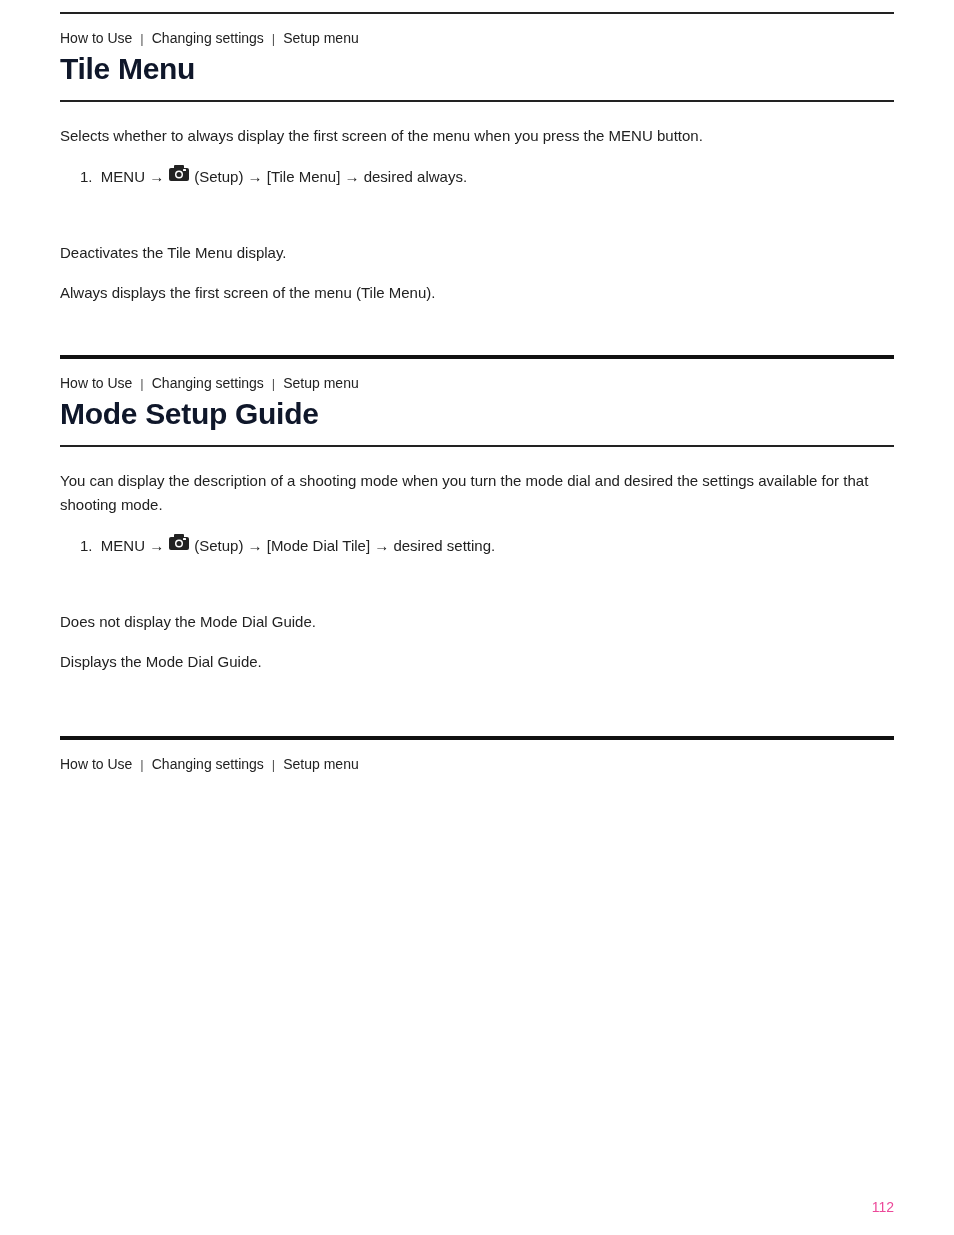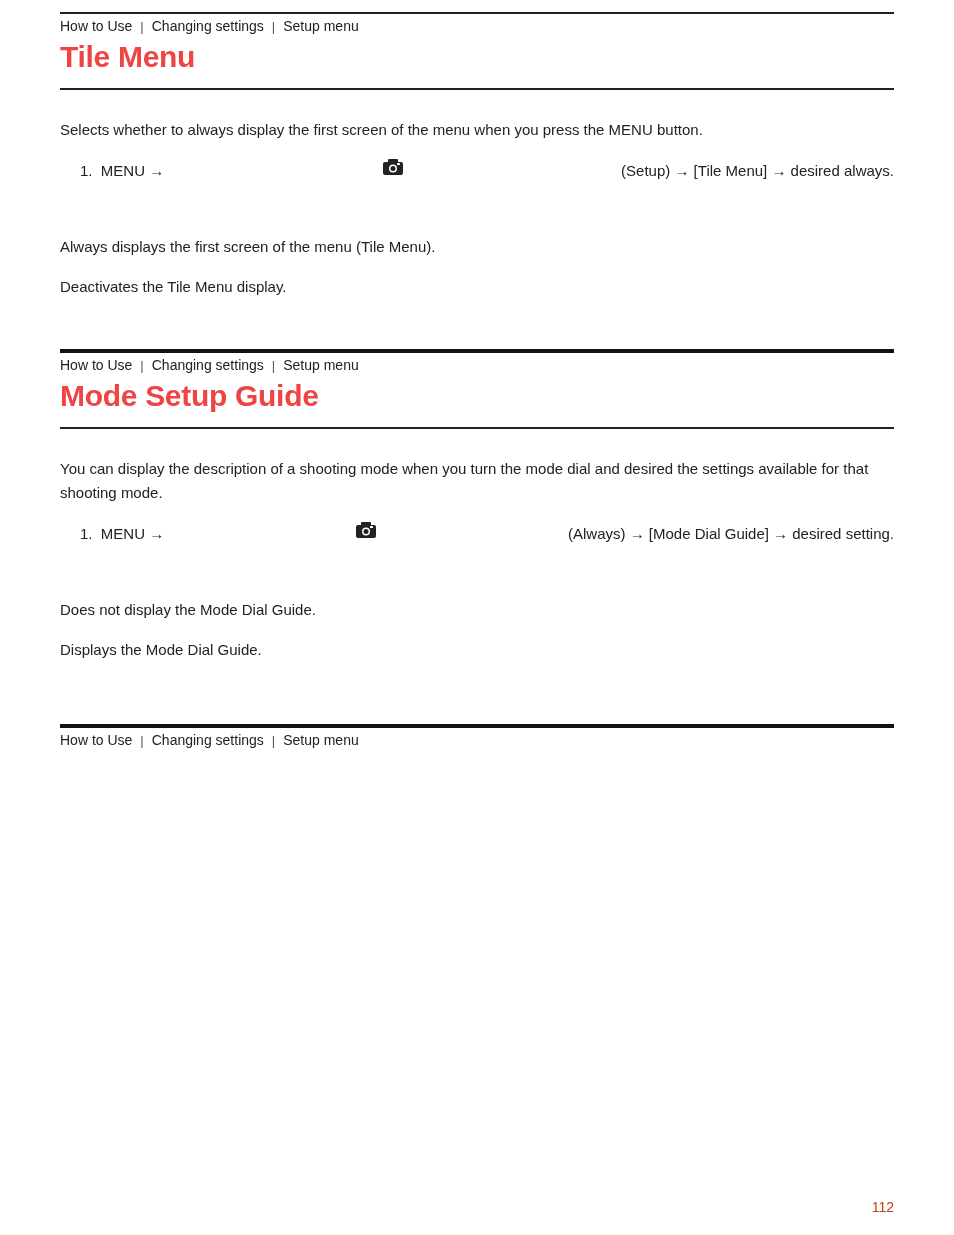--- a/index.html
+++ b/index.html
@@ -37,42 +37,42 @@
 
     .bottom-border {
       border-top: 2px solid #222222;
       margin: 0 60px;
     }
 
     .breadcrumb {
       display: flex;
       align-items: center;
       gap: 0;
-      padding-top: 4px;
+      padding-top: 16px;
       padding-bottom: 6px;
       font-size: 14px;
       color: #222222;
     }
 
     .breadcrumb-separator {
       margin: 0 8px;
       color: #555;
       font-size: 13px;
     }
 
     .section-title {
       font-size: 30px;
       font-weight: bold;
-      color: #ef4444;
+      color: #0f172a;
       padding-bottom: 14px;
       letter-spacing: -0.3px;
     }
 
     .section-body {
-      padding-top: 28px;
+      padding-top: 22px;
       padding-bottom: 10px;
     }
 
     .section-body p {
       font-size: 15px;
       line-height: 1.6;
       margin-bottom: 16px;
     }
 
     .instruction-list {
@@ -81,29 +81,28 @@
       margin: 16px 0 16px 20px;
     }
 
     .instruction-list li {
       font-size: 15px;
       line-height: 1.6;
       margin-bottom: 8px;
       display: flex;
       align-items: center;
       gap: 4px;
-      justify-content: space-between;
     }
 
     .page-number {
       position: absolute;
       bottom: 20px;
       right: 60px;
       font-size: 14px;
-      color: #c2410c;
+      color: #ec4899;
     }
 
     .section-gap {
       height: 24px;
     }
 
     .section-gap-sm {
       height: 12px;
     }
 
@@ -154,23 +153,23 @@
               <circle cx="11" cy="10.5" r="2.5" fill="#222"></circle>
               <rect x="15" y="5" width="3" height="2" rx="0.5" fill="white"></rect>
             </svg>
           </span>
           <span>(Setup) → [Tile Menu] → desired always.</span>
         </li>
       </ol>
 
       <div class="section-gap-lg"></div>
 
+      <p>Deactivates the Tile Menu display.</p>
+
       <p>Always displays the first screen of the menu (Tile Menu).</p>
-
-      <p>Deactivates the Tile Menu display.</p>
 
       <div class="section-gap"></div>
     </div>
 
   </div>
 
   <div>
 
     <div class="thick-border"></div>
 
@@ -195,21 +194,21 @@
           <span>1.&nbsp; MENU →</span>
           <span>
             <svg width="22" height="18" viewBox="0 0 22 18" xmlns="http://www.w3.org/2000/svg">
               <rect x="1" y="4" width="20" height="13" rx="2" fill="#222"></rect>
               <rect x="6" y="1" width="10" height="4" rx="1" fill="#222"></rect>
               <circle cx="11" cy="10.5" r="4" fill="white"></circle>
               <circle cx="11" cy="10.5" r="2.5" fill="#222"></circle>
               <rect x="15" y="5" width="3" height="2" rx="0.5" fill="white"></rect>
             </svg>
           </span>
-          <span>(Always) → [Mode Dial Guide] → desired setting.</span>
+          <span>(Setup) → [Mode Dial Tile] → desired setting.</span>
         </li>
       </ol>
 
       <div class="section-gap-lg"></div>
 
       <p>Does not display the Mode Dial Guide.</p>
 
       <p>Displays the Mode Dial Guide.</p>
 
       <div class="section-gap-lg"></div>

